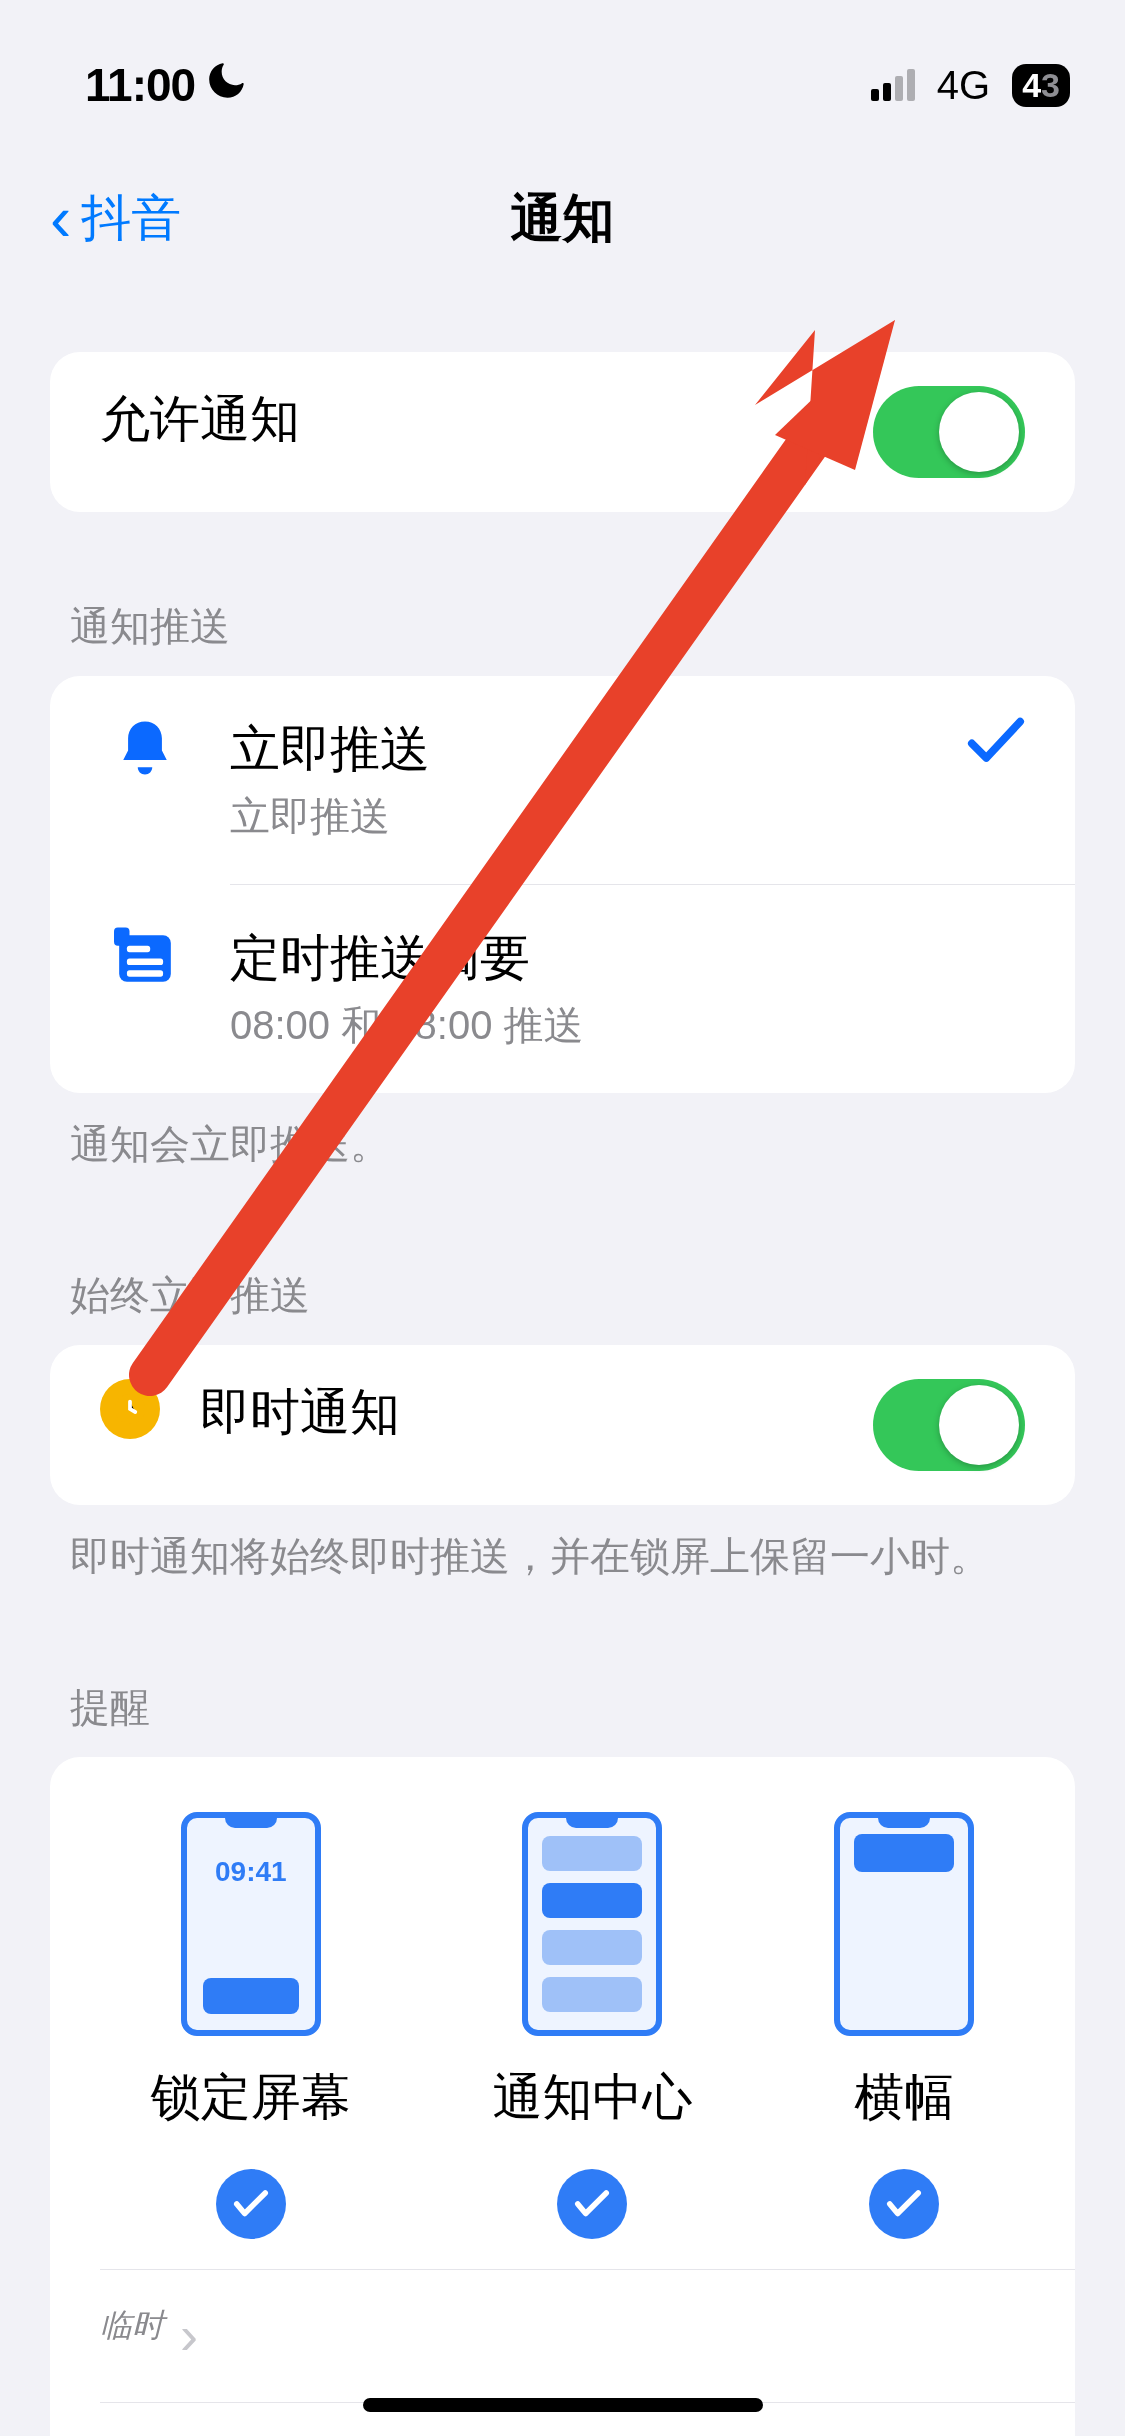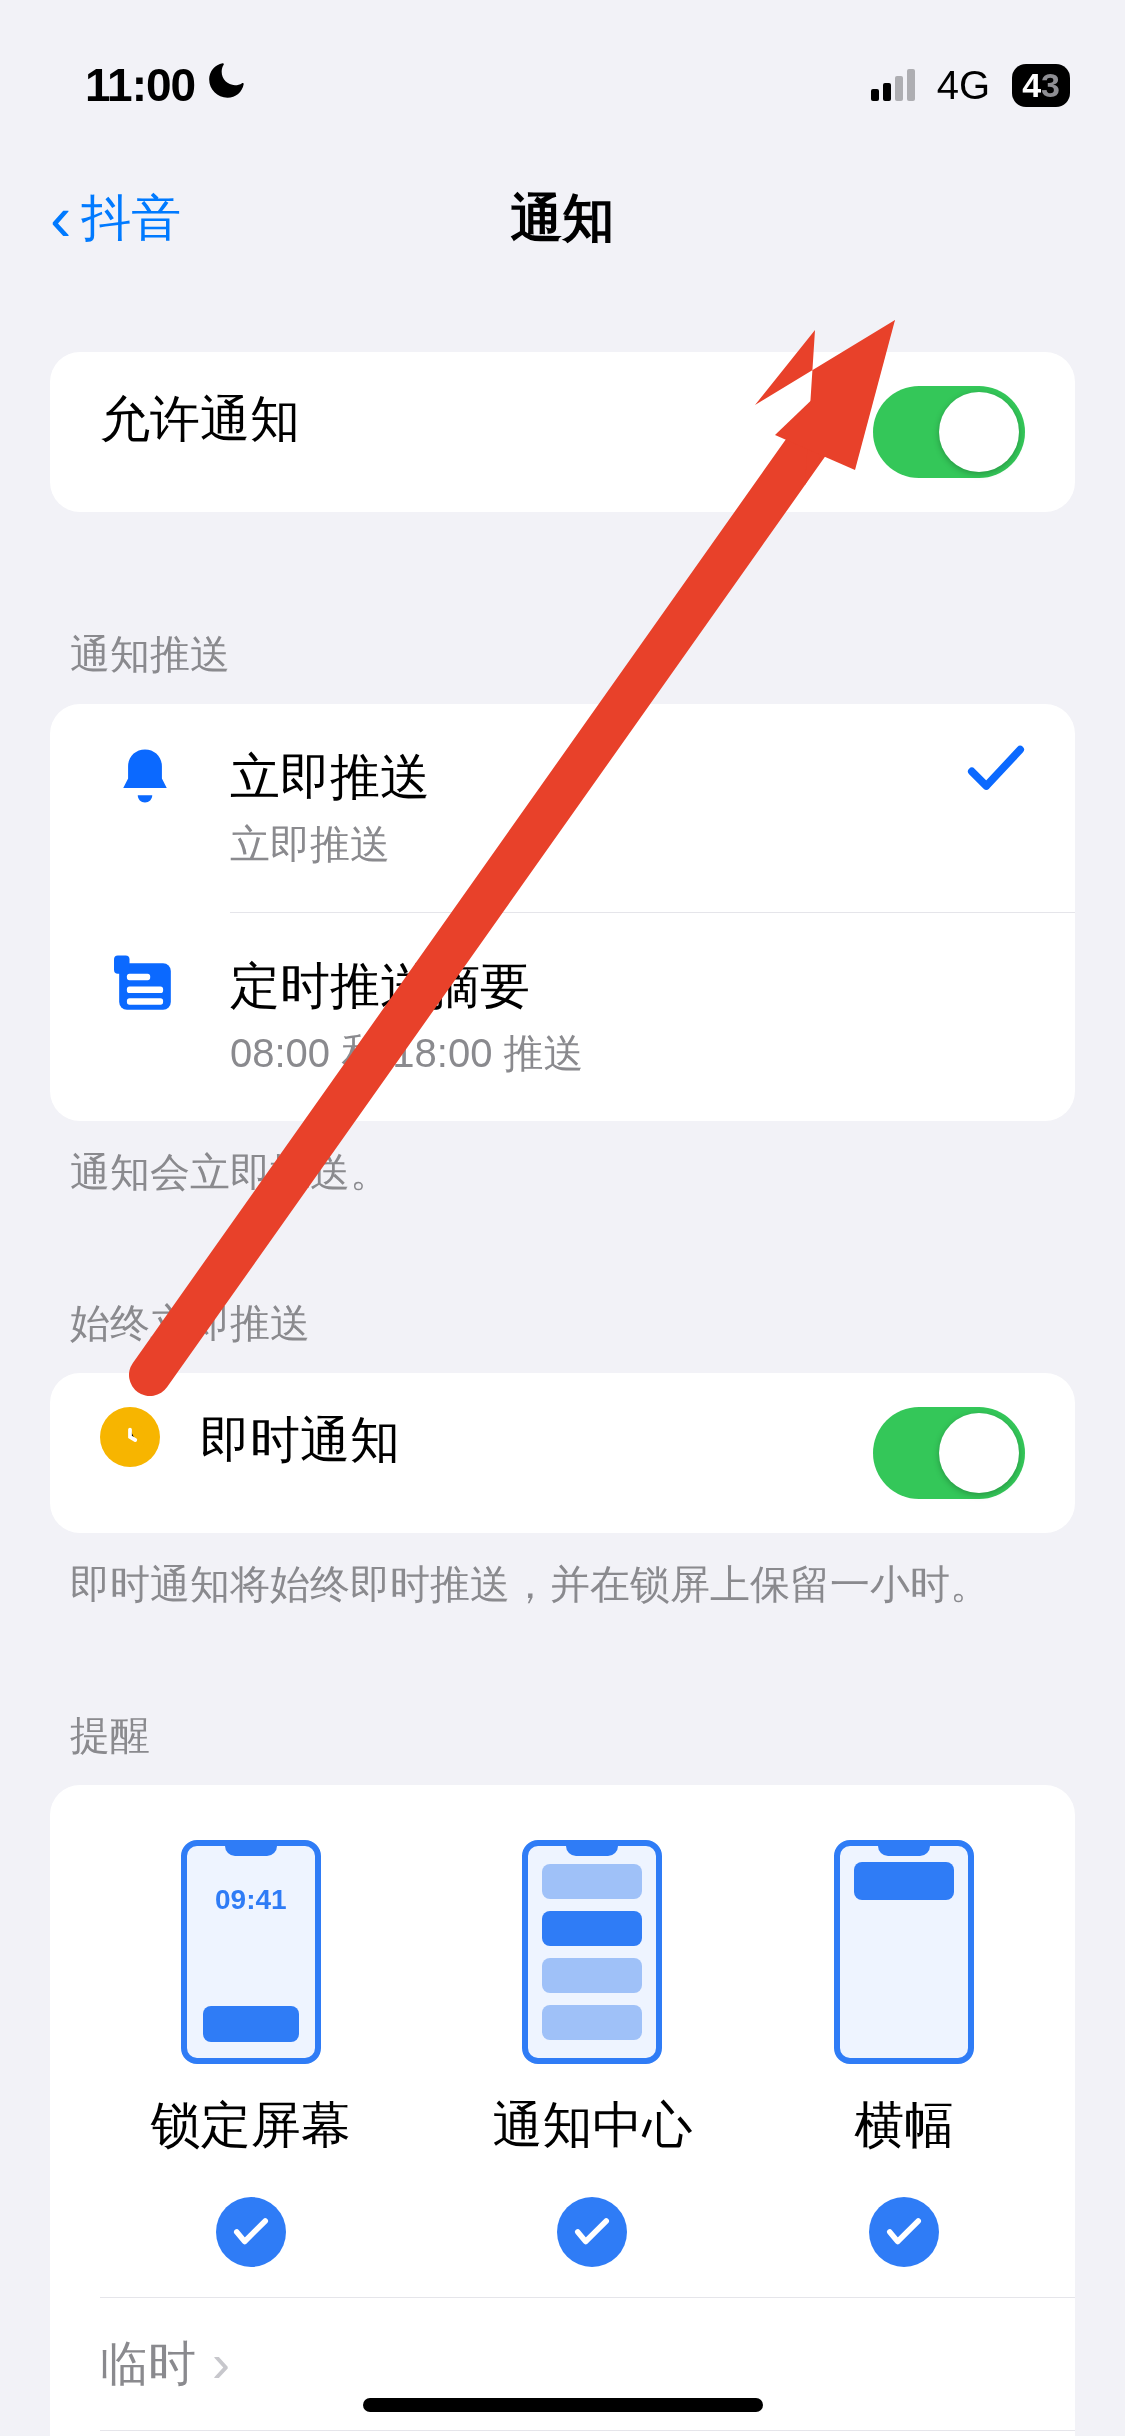--- a/index.html
+++ b/index.html
@@ -97,21 +97,21 @@
       font-size: 40px;
       color: #8a8a8e;
       padding: 0 20px 22px;
     }
     .section-footer {
       font-size: 40px;
       color: #8a8a8e;
       padding: 22px 20px 0;
       line-height: 1.45;
     }
-    .gap-lg { margin-top: 115px; }
+    .gap-lg { margin-top: 87px; }
     .gap-md { margin-top: 95px; }
     .row {
       display: flex;
       padding: 34px 50px;
       min-height: 132px;
     }
     .row-divider {
       height: 1px;
       background: #e5e5ea;
       margin-left: 50px;
@@ -242,23 +242,24 @@
       width: 70px;
       height: 70px;
       border-radius: 50%;
       background: #2f7cf6;
       display: flex;
       align-items: center;
       justify-content: center;
       margin-top: 10px;
     }
     .row-value {
-      font-size: 48px;
+      font-size: 32px;
       color: #8a8a8e;
       margin-right: 16px;
+      font-style: italic;
     }
     .chevron-right {
       color: #c7c7cc;
       font-size: 54px;
       font-weight: 400;
     }
     .home-indicator {
       position: absolute;
       bottom: 24px;
       left: 50%;

